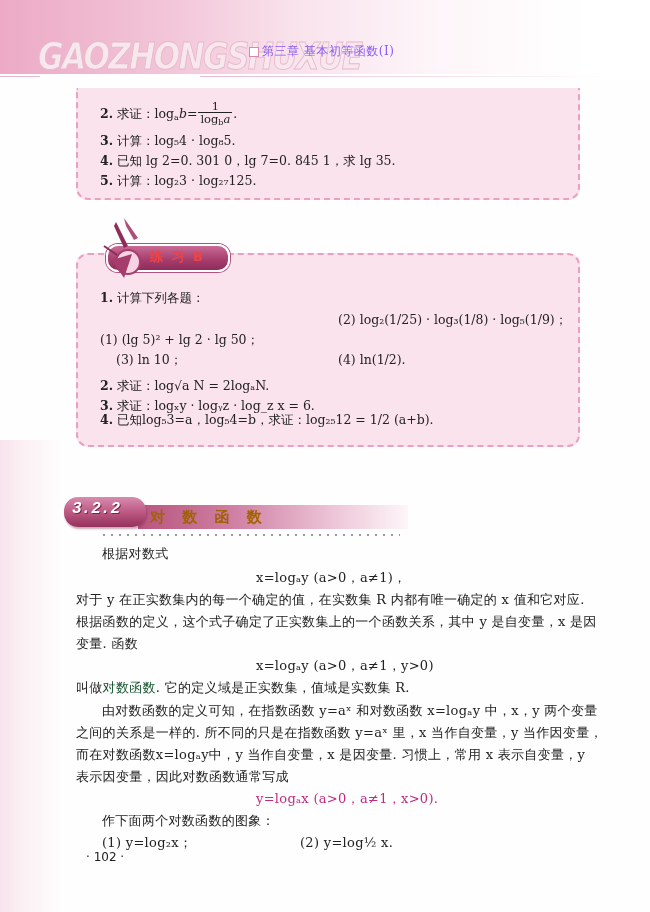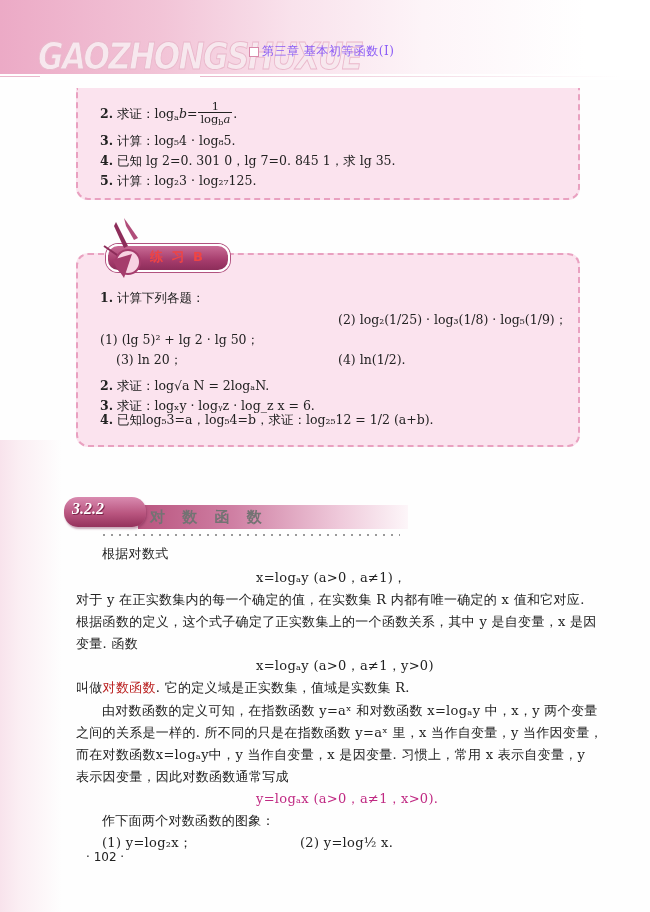--- a/index.html
+++ b/index.html
@@ -73,40 +73,40 @@
   }
   .compass-icon { position: absolute; left: 94px; top: 216px; width: 60px; height: 64px; }
 
   .sec-pill {
     position: absolute; left: 64px; top: 497px; width: 82px; height: 30px;
     border-radius: 14px 14px 14px 14px;
     background: linear-gradient(#d98bb0 0%, #b9557f 55%, #94325c 100%);
     box-shadow: 1px 2px 2px rgba(120,40,80,0.4);
   }
   .sec-num {
-    position: absolute; left: 72px; top: 500px; font-family: Liberation Serif, serif;
+    position: absolute; left: 72px; top: 500px; font-family: Liberation Mono, monospace;
     font-weight: bold; font-style: italic; font-size: 16px; color: #fff;
     text-shadow: 1px 1px 0 #7a2449;
   }
   .sec-bar {
     position: absolute; left: 138px; top: 505px; width: 270px; height: 24px;
     background: linear-gradient(to right, #b9557f 0%, #cf7fa3 35%, #efcadb 75%, #fdf6f9 100%);
   }
   .sec-title {
-    position: absolute; left: 150px; top: 508px; font-size: 15px; font-weight: bold; color: #737373;
+    position: absolute; left: 150px; top: 508px; font-size: 15px; font-weight: bold; color: #a16207;
     font-family: "DejaVu Sans", "Liberation Sans", sans-serif; letter-spacing: 6px;
   }
   .sec-dots {
     position: absolute; left: 100px; top: 534px; width: 300px; height: 2px;
     background-image: radial-gradient(circle, #999 0.8px, transparent 1px);
     background-size: 8px 2px;
   }
 
   .body-text { position: absolute; font-size: 13px; line-height: 18px; white-space: nowrap; letter-spacing: 0.3px; }
-  .hl { color: #b91c1c; font-family: Liberation Sans, sans-serif; text-align: right; }
+  .hl { color: #14532d; font-family: Liberation Sans, sans-serif; text-align: right; }
   .pink { color: #c02a83; }
   .page-num { position: absolute; left: 86px; top: 850px; font-size: 12px; font-family: "DejaVu Sans", "Liberation Sans", sans-serif; }
 </style>
 </head>
 <body>
 
 <div class="header-band"></div>
 <div class="header-line"></div>
 <div class="header-underline"></div>
 <div class="header-underline2"></div>
@@ -144,21 +144,21 @@
 <div class="line" style="left:100px;top:290px;">
   <span class="num">1.</span><span>计算下列各题：</span>
 </div>
 <div class="line" style="left:100px;top:318px;margin-top:14px;">
   <span>(1)</span> <span>(lg 5)² + lg 2 · lg 50；</span>
 </div>
 <div class="line" style="left:338px;top:312px;">
   <span>(2)</span> <span>log₂(1/25) · log₃(1/8) · log₅(1/9)；</span>
 </div>
 <div class="line" style="left:116px;top:352px;">
-  <span>(3)</span> <span>ln 20；</span>
+  <span>(3)</span> <span>ln 10；</span>
 </div>
 <div class="line" style="left:338px;top:352px;">
   <span>(4)</span> <span>ln(1/2).</span>
 </div>
 <div class="line" style="left:100px;top:378px;">
   <span class="num">2.</span><span>求证：</span><span>log√a N = 2logₐN.</span>
 </div>
 <div class="line" style="left:100px;top:398px;">
   <span class="num">3.</span><span>求证：</span><span>logₓy · logᵧz · log_z x = 6.</span>
 </div>

